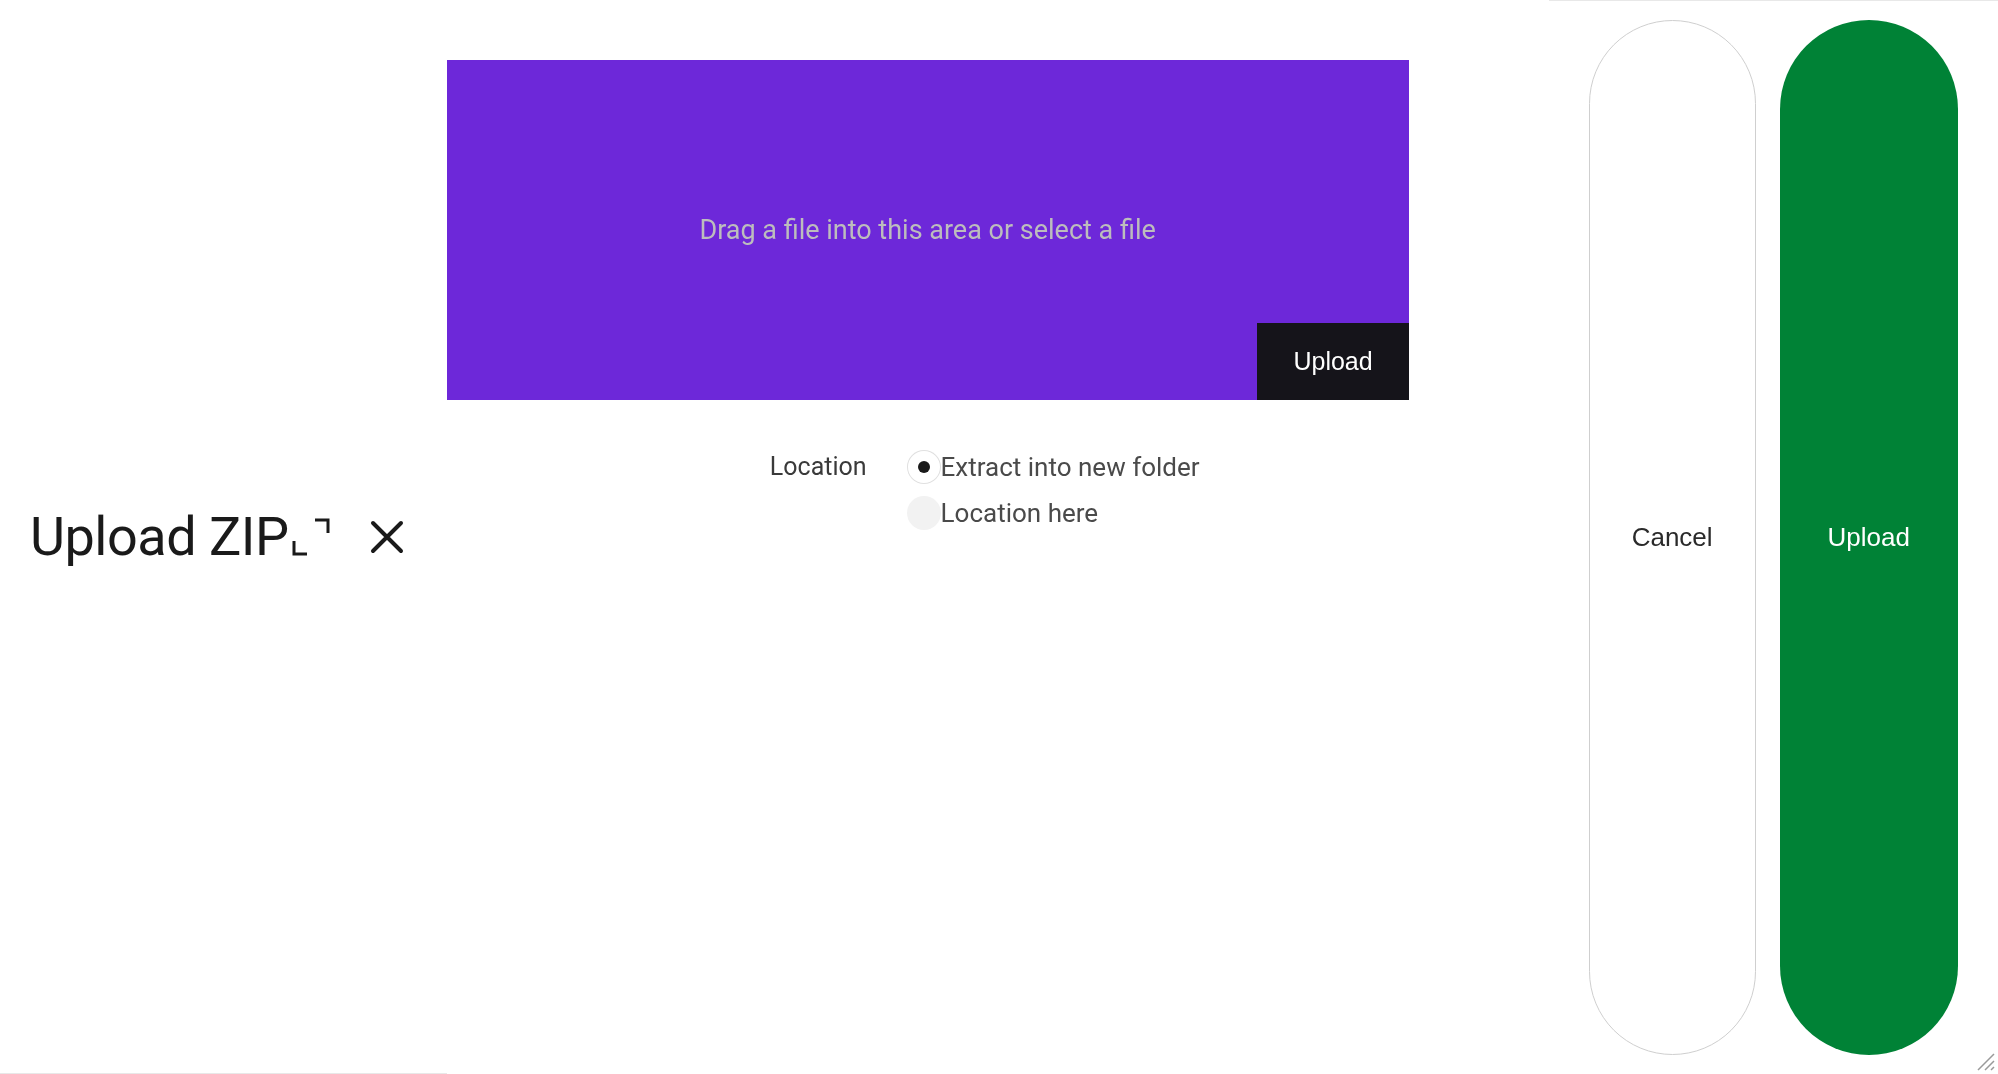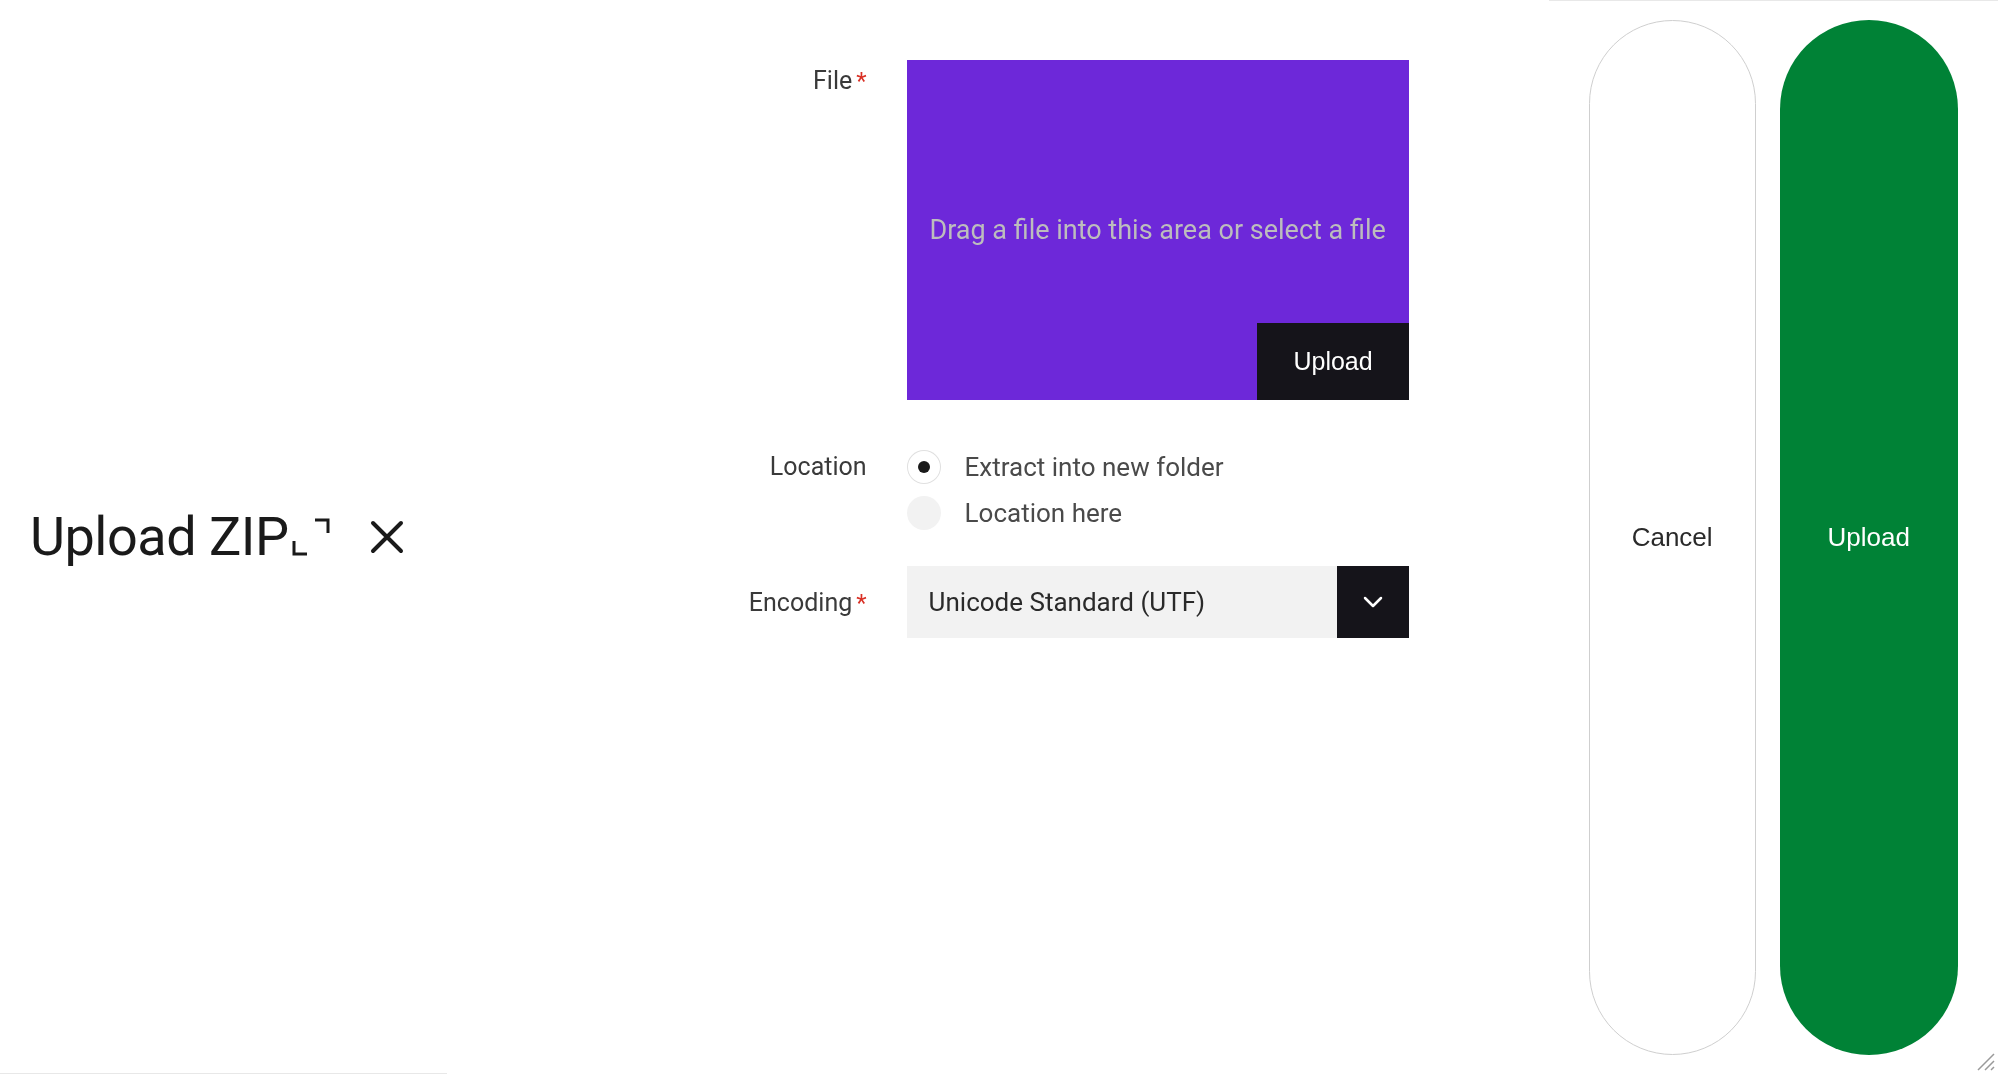--- a/index.html
+++ b/index.html
@@ -104,21 +104,20 @@
     }
     .radio-group {
       display: flex;
       flex-direction: column;
       gap: 12px;
       padding-top: 4px;
     }
     .radio-row {
       display: flex;
       align-items: center;
-      gap: 24px;
       cursor: pointer;
     }
     .radio-outer {
       width: 34px;
       height: 34px;
       border-radius: 50%;
       background: #f2f2f2;
       display: flex;
       align-items: center;
       justify-content: center;
@@ -215,23 +214,20 @@
         <svg width="40" height="40" viewBox="0 0 40 40">
           <path d="M6 6 L34 34 M34 6 L6 34" stroke="#1a1a1a" stroke-width="4" stroke-linecap="round"></path>
         </svg>
       </button>
     </div>
   </div>
 
   <div class="content">
 
     <div class="form-row">
-      <div class="form-label-col">
-        <span class="form-label">File</span><span class="required">*</span>
-      </div>
       <div class="form-control-col">
         <div class="dropzone">
           <span>Drag a file into this area or select a file</span>
           <button class="dropzone-upload-btn">Upload</button>
         </div>
       </div>
     </div>
 
     <div class="form-row" style="margin-bottom:36px;">
       <div class="form-label-col">
@@ -246,35 +242,20 @@
             <span class="radio-label">Extract into new folder</span>
           </div>
           <div class="radio-row">
             <span class="radio-outer"></span>
             <span class="radio-label">Location here</span>
           </div>
         </div>
       </div>
     </div>
 
-    <div class="form-row" style="margin-bottom:0;">
-      <div class="form-label-col" style="padding-top:22px;">
-        <span class="form-label">Encoding</span><span class="required">*</span>
-      </div>
-      <div class="form-control-col">
-        <div class="select-wrap">
-          <div class="select-value">Unicode Standard (UTF)</div>
-          <div class="select-caret">
-            <svg width="26" height="26" viewBox="0 0 26 26">
-              <path d="M5 9 L13 17 L21 9" stroke="#ffffff" stroke-width="2.5" fill="none" stroke-linecap="round" stroke-linejoin="round"></path>
-            </svg>
-          </div>
-        </div>
-      </div>
-    </div>
 
   </div>
 
   <div class="footer">
     <button class="btn btn-secondary">Cancel</button>
     <button class="btn btn-primary">Upload</button>
   </div>
 
   <svg class="resize-handle" viewBox="0 0 22 22">
     <path d="M4 20 L20 4 M11 20 L20 11 M17 20 L20 17" stroke="#9a9a9a" stroke-width="1.5"></path>

